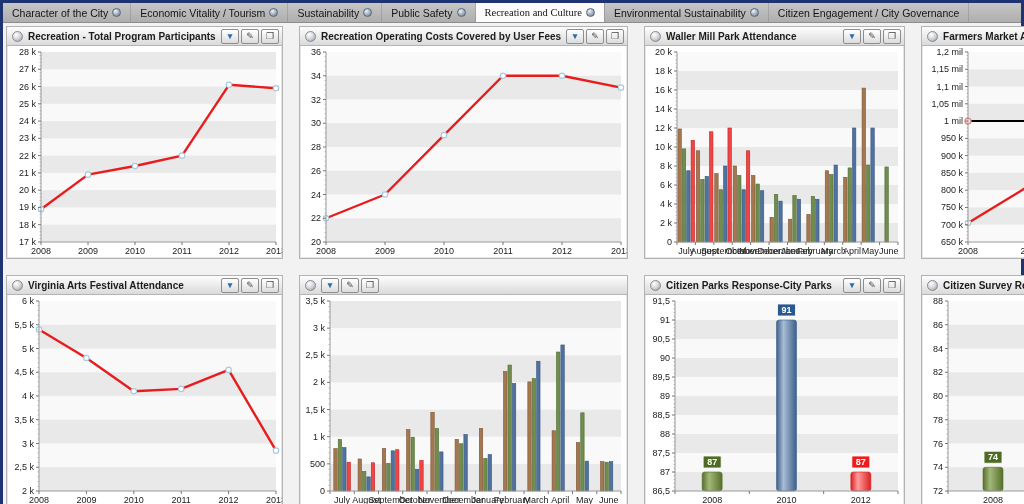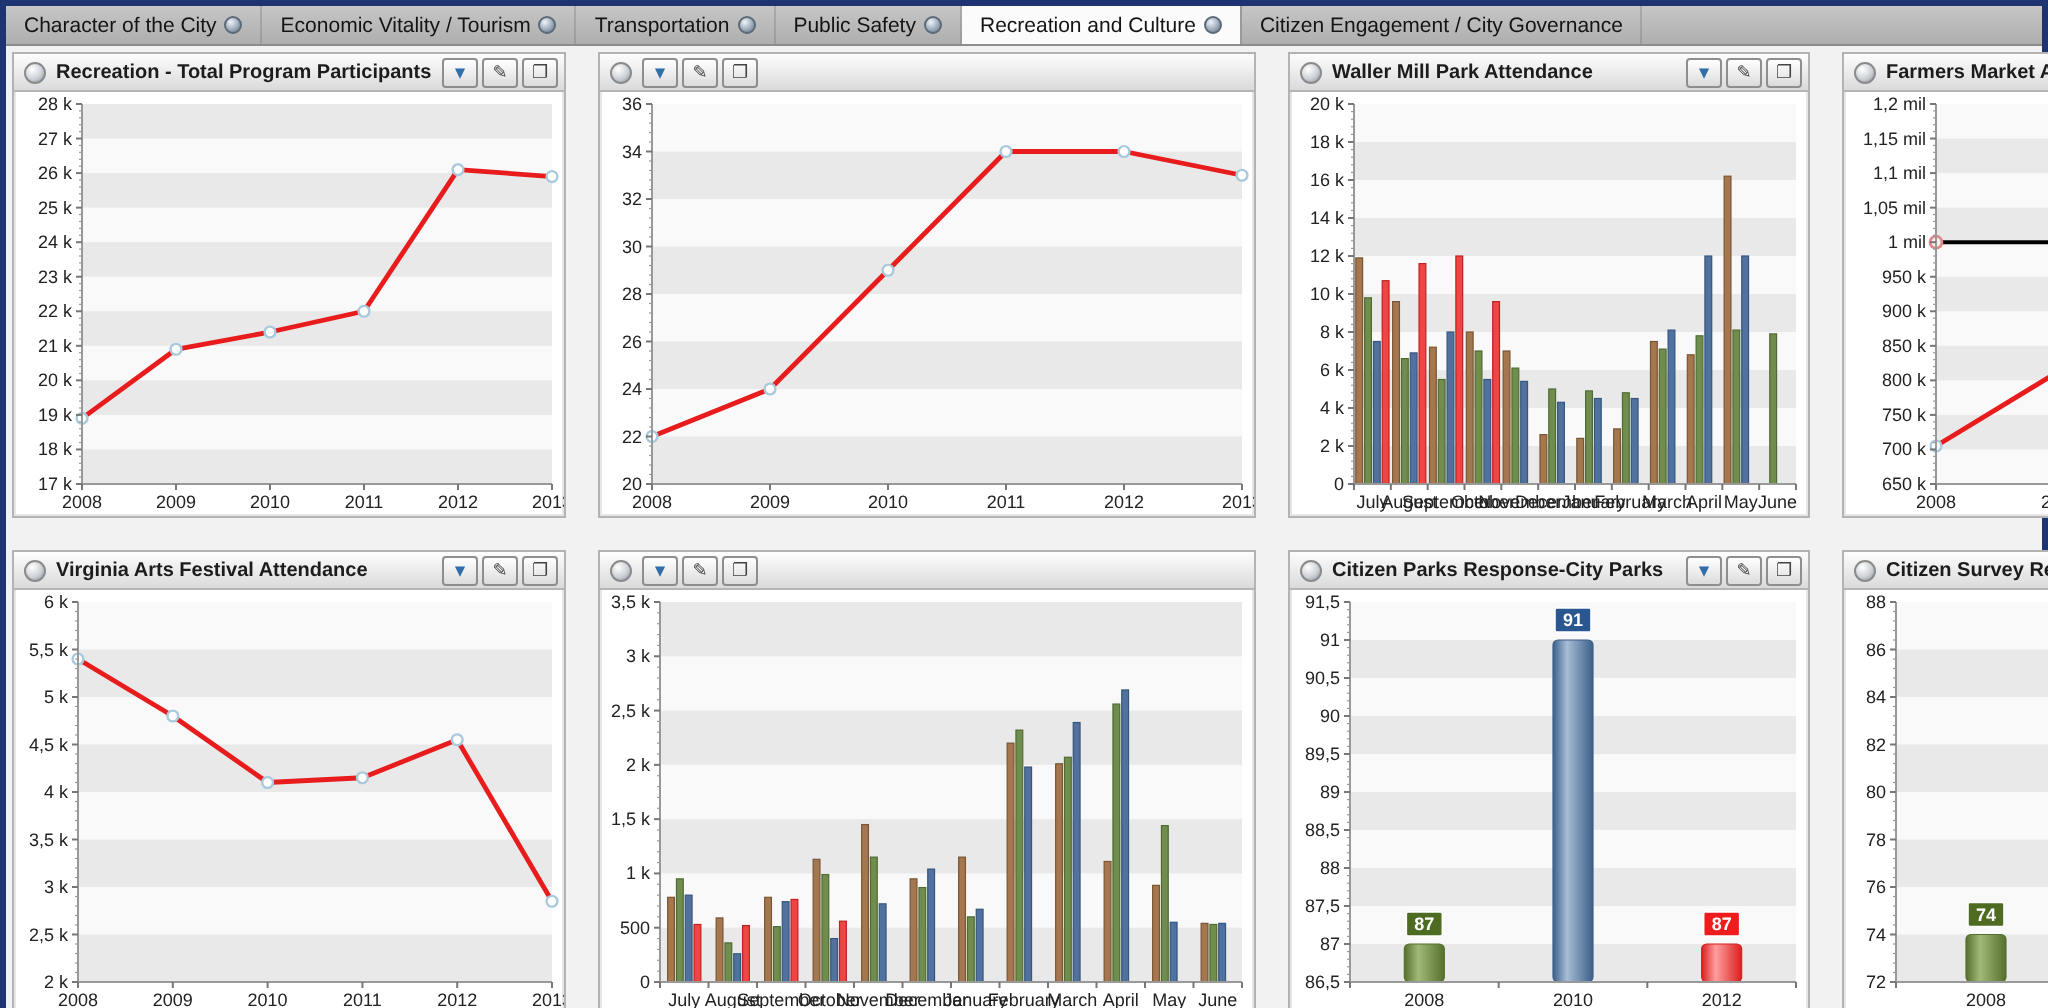--- a/index.html
+++ b/index.html
@@ -5,21 +5,21 @@
   * { box-sizing: border-box; margin: 0; padding: 0; }
   html,body { width:1024px; height:504px; overflow:hidden; background:#1e3370;
     font-family:"Liberation Sans", sans-serif; }
   .frame { width:1024px; height:480px; border:3px solid #1e3370; border-bottom-width:7px;
     background:#f2f2f2; display:flex; flex-direction:column; }
   
   .tabbar { height:20px; flex:0 0 20px; display:flex; align-items:stretch;
     background:linear-gradient(#c6c6c6,#aeaeae); border-bottom:1px solid #8d8d8d; }
   .tab { display:flex; align-items:center; gap:4px; padding:0 9px; font-size:10.5px;
     color:#141414; cursor:pointer; border-right:1px solid rgba(120,120,120,.35); white-space:nowrap; }
-  .tab.active { background:#fbfbfb; border-right-color:#9a9a9a; }
+  .tab.active { background:#fbfbfb; border-right-color:#9a9a9a;font-family:Liberation Serif, serif; }
   .tab-icon { width:9px; height:9px; border-radius:50%; flex:0 0 9px;
     background:radial-gradient(circle at 35% 30%, #eef3f8, #97a6b7 60%, #66727f);
     border:1px solid #5c6977; }
   
   .grid { flex:1; display:grid; grid-template-columns:repeat(4,1fr);
     grid-template-rows:1fr 1fr; gap:16px; padding:3px; background:#f2f2f2; }
   .panel { background:#fff; border:1px solid #b3b3b3; display:flex; flex-direction:column;
     box-shadow:0 0 0 1px #e6e6e6 inset; }
   .panel-header { flex:0 0 19px; display:flex; align-items:center; gap:5px; padding:0 3px 0 5px;
     background:linear-gradient(#fdfdfd,#dadada); border-bottom:1px solid #b5b5b5; }
@@ -43,29 +43,33 @@
   <nav class="tabbar">
     <div class="tab">
       <span>Character of the City</span>
       <span class="tab-icon"></span>
     </div>
     <div class="tab">
       <span>Economic Vitality / Tourism</span>
       <span class="tab-icon"></span>
     </div>
     <div class="tab">
-      <span>Transportation</span>
+      <span>Sustainability</span>
       <span class="tab-icon"></span>
     </div>
     <div class="tab">
       <span>Public Safety</span>
       <span class="tab-icon"></span>
     </div>
     <div class="tab active">
       <span>Recreation and Culture</span>
+      <span class="tab-icon"></span>
+    </div>
+    <div class="tab">
+      <span>Environmental Sustainability</span>
       <span class="tab-icon"></span>
     </div>
     <div class="tab">
       <span>Citizen Engagement / City Governance</span>
 
     </div>
   </nav>
 
   <main class="grid">
       <section class="panel">
@@ -175,20 +179,21 @@
             <line x1="128" y1="196" x2="128" y2="199" stroke="#777" stroke-width="1"></line>
             <line x1="175" y1="196" x2="175" y2="199" stroke="#777" stroke-width="1"></line>
             <line x1="222" y1="196" x2="222" y2="199" stroke="#777" stroke-width="1"></line>
             <line x1="269" y1="196" x2="269" y2="199" stroke="#777" stroke-width="1"></line>
           </svg>
         </div>
       </section>
       <section class="panel">
         <header class="panel-header">
           <span class="sphere"></span>
+          <span class="panel-title">Recreation Operating Costs Covered by User Fees</span>
           <span class="hdr-btns">
             <button class="hbtn"><span class="blue">▾</span></button>
             <button class="hbtn"><span>✎</span></button>
             <button class="hbtn"><span>❐</span></button>
           </span>
         </header>
         <div class="chart-host">
           <svg width="327" height="212">
             <rect x="26" y="6" width="295" height="190" fill="#f9f9f9"></rect>
             <rect x="26" y="29.75" width="295" height="23.75" fill="#e9e9e9"></rect>

